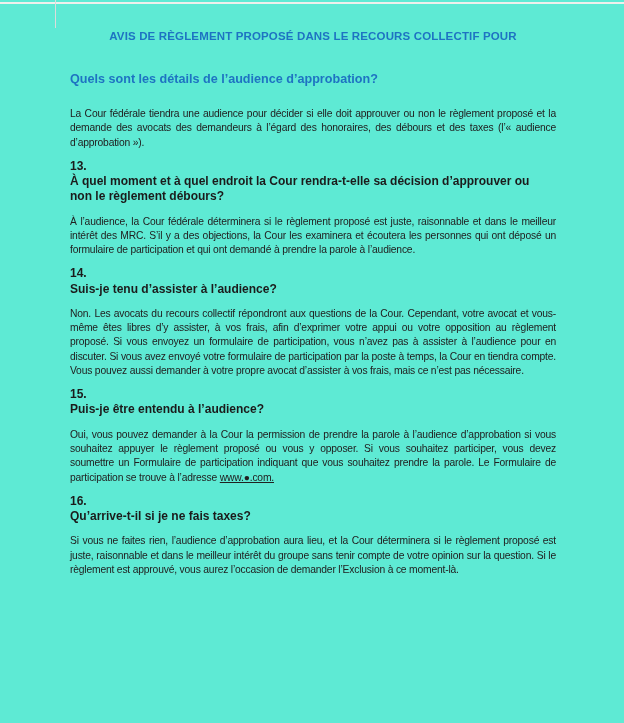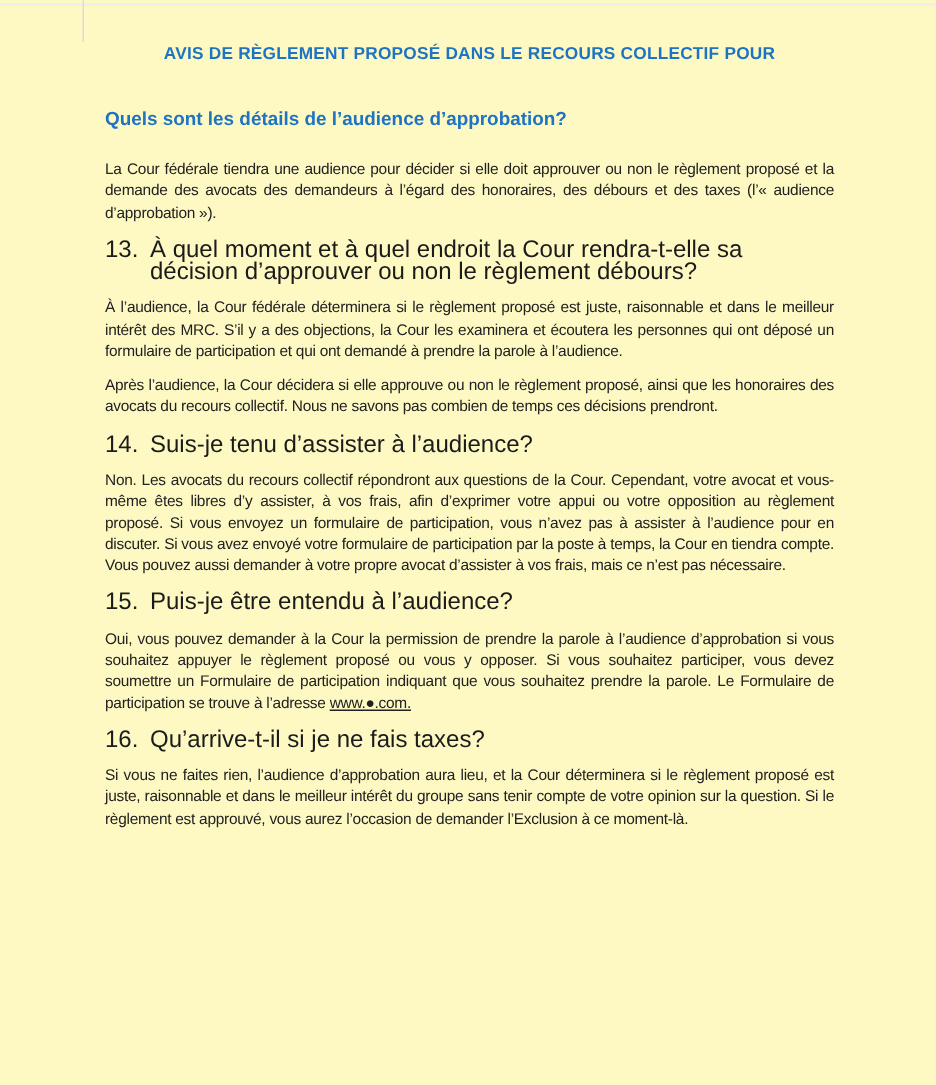--- a/index.html
+++ b/index.html
@@ -6,21 +6,21 @@
   body {
     width: 624px; height: 723px;
     background: #f6f6f5;
     font-family: "Liberation Sans", sans-serif;
     -webkit-font-smoothing: antialiased;
   }
   .page {
     position: relative;
     width: 624px; height: 723px;
     box-sizing: border-box;
-    background: #fef9c3;
+    background: #5eead4;
     padding: 26px 68px 0 70px;
     color: #212121;
     overflow: hidden;
   }
   
   .artifact-v {
     position: absolute; left: 55px; top: 0;
     width: 1px; height: 28px; background: #dcdcda;
   }
   .artifact-h {
@@ -43,25 +43,26 @@
   }
   .para {
     font-size: 10.3px;
     line-height: 14.3px;
     letter-spacing: -0.18px;
     text-align: justify;
     margin: 0 0 9px 0;
   }
   .question {
     display: flex;
-    font-weight: normal;
-    font-size: 16px;
+    font-weight: bold;
+    font-size: 12px;
     line-height: 15.2px;
     margin: 7px 0 10px 0;
     color: #1b1b1b;
+    flex-direction: column;
   }
   .qnum { flex: none; width: 30px; }
   .qtext { flex: 1; padding-right: 20px; }
   .u { text-decoration: underline; }
   .link { color: inherit; }
 </style>
 </head>
 <body>
 
 <div class="page">
@@ -79,21 +80,20 @@
 
   <div class="question">
     <span class="qnum">13.</span>
     <span class="qtext">À quel moment et à quel endroit la Cour rendra-t-elle sa décision d’approuver ou non le règlement débours?</span>
   </div>
 
 
 
   <p class="para">À l’audience, la Cour fédérale déterminera si le règlement proposé est juste, raisonnable et dans le meilleur intérêt des MRC. S’il y a des objections, la Cour les examinera et écoutera les personnes qui ont déposé un formulaire de participation et qui ont demandé à prendre la parole à l’audience.</p>
 
-  <p class="para">Après l’audience, la Cour décidera si elle approuve ou non le règlement proposé, ainsi que les honoraires des avocats du recours collectif. Nous ne savons pas combien de temps ces décisions prendront.</p>
 
   <div class="question">
     <span class="qnum">14.</span>
     <span class="qtext">Suis-je tenu d’assister à l’audience?</span>
   </div>
 
   <p class="para">Non. Les avocats du recours collectif répondront aux questions de la Cour. Cependant, votre avocat et vous-même êtes libres d’y assister, à vos frais, afin d’exprimer votre appui ou votre opposition au règlement proposé. Si vous envoyez un formulaire de participation, vous n’avez pas à assister à l’audience pour en discuter. Si vous avez envoyé votre formulaire de participation par la poste à temps, la Cour en tiendra compte. Vous pouvez aussi demander à votre propre avocat d’assister à vos frais, mais ce n’est pas nécessaire.</p>
 
   <div class="question">
     <span class="qnum">15.</span>

